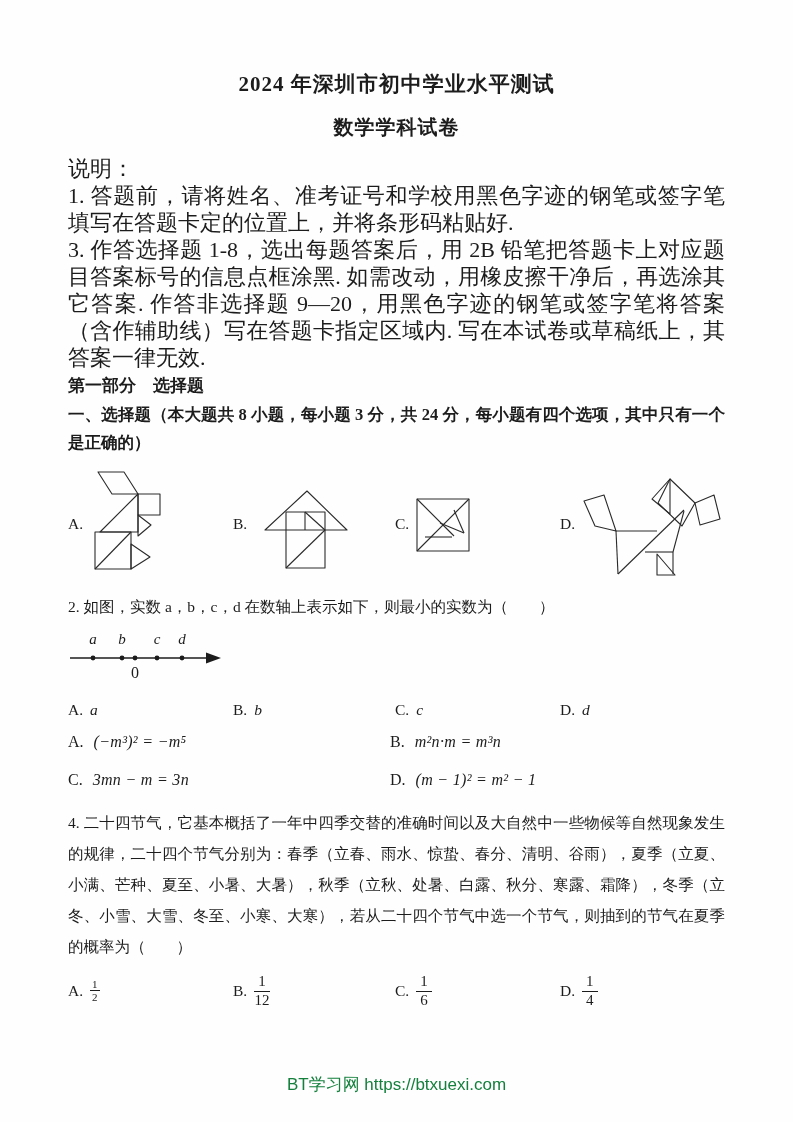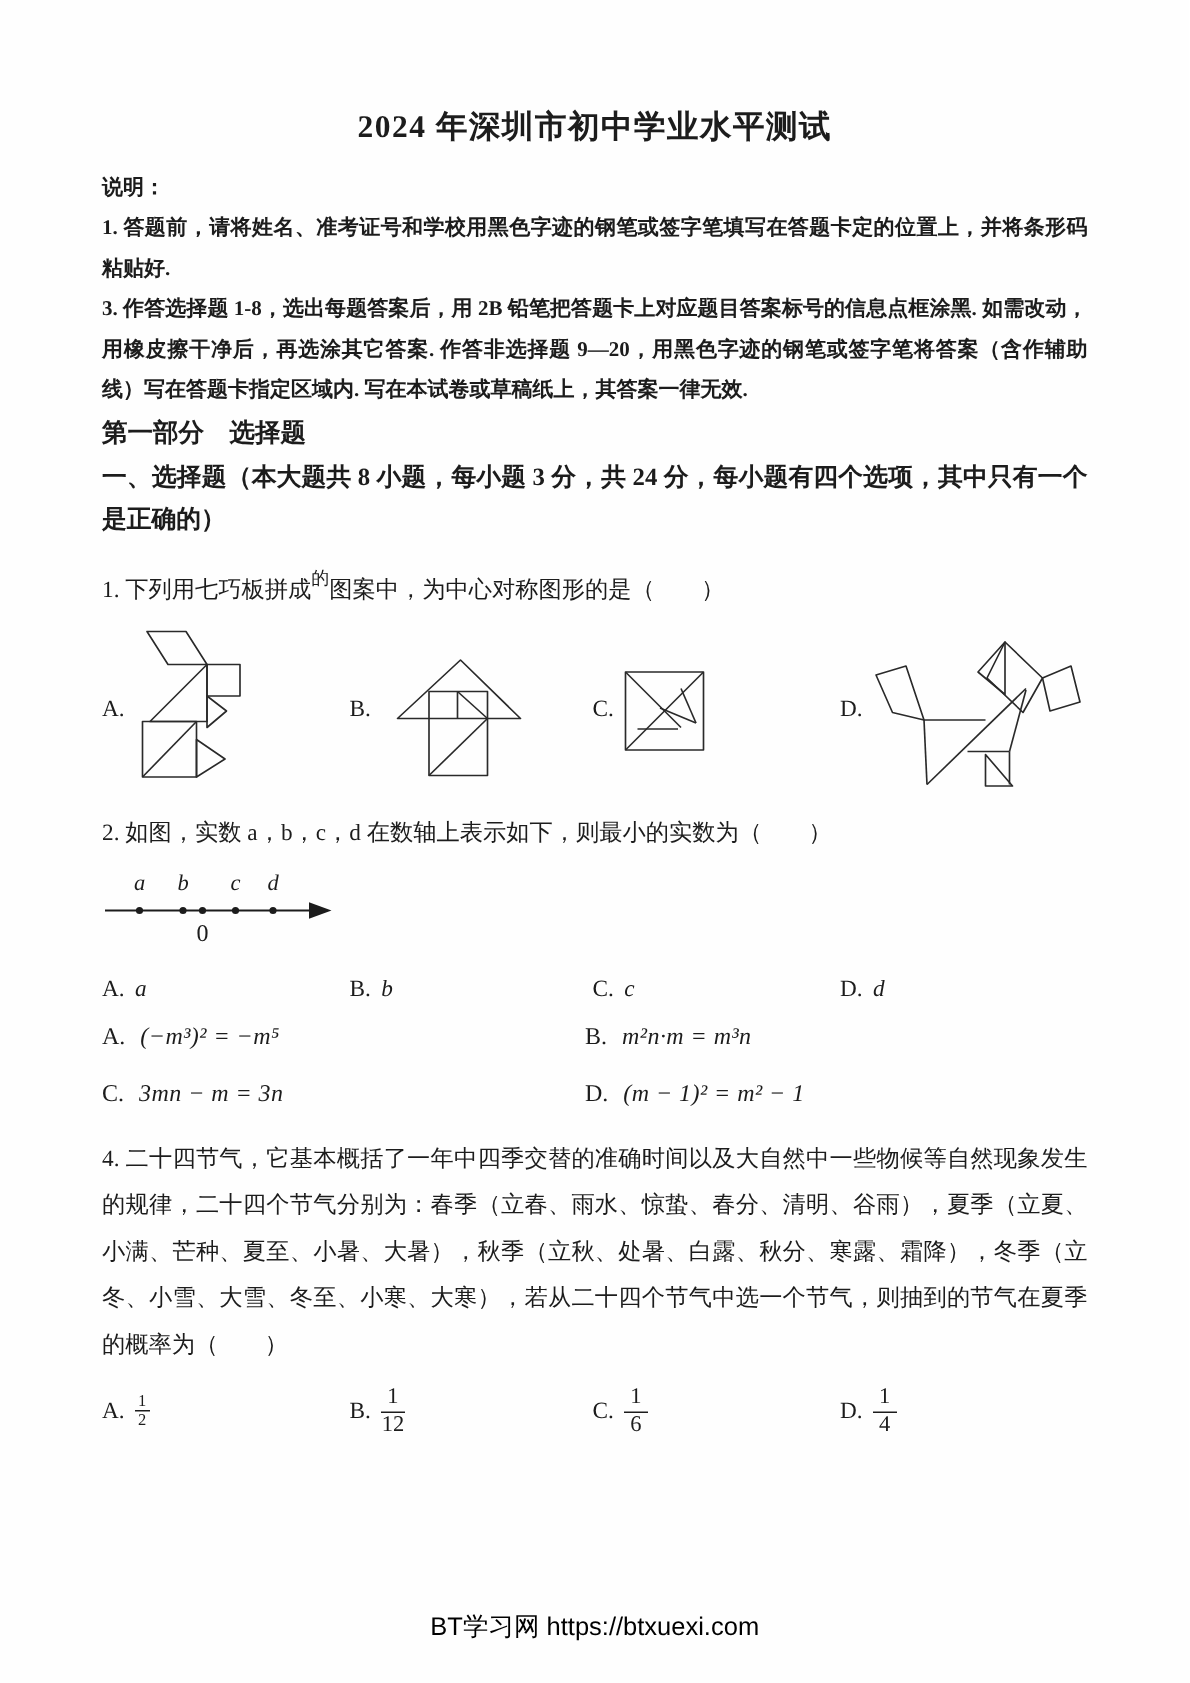--- a/index.html
+++ b/index.html
@@ -4,21 +4,21 @@
 <style>
   html,body { margin:0; padding:0; background:#ffffff; }
   .page {
     position:relative; width:793px; height:1122px; margin:0 auto;
     background:#fefefe; overflow:hidden; box-sizing:border-box;
     padding:0 68px; color:#1c1c1c;
     font-family:"Liberation Serif","DejaVu Serif",serif;
   }
   .title { margin:0; padding-top:70px; text-align:center; font-size:21px; font-weight:700; letter-spacing:1px; }
   .subtitle { margin:16px 0 0; text-align:center; font-size:20px; font-weight:700; letter-spacing:1px; }
-  .instructions { margin-top:14px; font-weight:700; font-size:14px; line-height:27px; }
+  .instructions { margin-top:14px; font-weight:400; font-size:22px; line-height:27px; }
   .instructions p { margin:0; text-align:justify; }
   .part-heading { margin-top:3px; text-align:left; font-size:17px; font-weight:700; }
   .section-intro { margin-top:4px; font-weight:700; font-size:16.5px; line-height:28px; text-align:justify; }
   .stem { margin:0; font-size:15.5px; line-height:24px; }
   .q1 .stem { margin-top:16px; }
   .stem sup { font-size:12px; position:relative; top:-3px; }
   .fig-row { margin-top:8px; display:grid; grid-template-columns:165px 162px 165px auto; align-items:center; min-height:118px; }
   .fig { display:flex; align-items:center; gap:5px; }
   .opt-label { font-size:15.5px; }
   svg.lineart { display:block; }
@@ -35,40 +35,40 @@
   .options-2x2 .opt { display:flex; align-items:center; gap:10px; }
   .math { font-style:italic; letter-spacing:0.3px; }
   .q4 .stem { margin-top:18px; line-height:31px; text-align:justify; }
   .q4-options { margin-top:12px; }
   .frac { display:inline-block; text-align:center; vertical-align:middle; line-height:1.05; font-size:15px; }
   .frac .num { display:block; border-bottom:1.2px solid #1c1c1c; padding:0 4px 1px; }
   .frac .den { display:block; padding-top:1px; }
   .frac-small { font-size:11px; }
   .frac-small .num { padding:0 2px 0; }
   .footer { position:absolute; left:0; right:0; bottom:26px; text-align:center;
-    color:#000000; font-size:17px; font-family:"Liberation Sans","DejaVu Sans",sans-serif; }
+    color:#15803d; font-size:17px; font-family:"Liberation Sans","DejaVu Sans",sans-serif; }
 </style>
 </head>
 <body>
 
 <div class="page">
 
   <h1 class="title">2024 年深圳市初中学业水平测试</h1>
+  <h2 class="subtitle">数学学科试卷</h2>
 
   <div class="instructions">
     <p>说明：</p>
     <p>1. 答题前，请将姓名、准考证号和学校用黑色字迹的钢笔或签字笔填写在答题卡定的位置上，并将条形码粘贴好.</p>
     <p>3. 作答选择题 1-8，选出每题答案后，用 2B 铅笔把答题卡上对应题目答案标号的信息点框涂黑. 如需改动，用橡皮擦干净后，再选涂其它答案. 作答非选择题 9—20，用黑色字迹的钢笔或签字笔将答案（含作辅助线）写在答题卡指定区域内. 写在本试卷或草稿纸上，其答案一律无效.</p>
   </div>
 
   <div class="part-heading">第一部分　选择题</div>
   <div class="section-intro">一、选择题（本大题共 8 小题，每小题 3 分，共 24 分，每小题有四个选项，其中只有一个是正确的）</div>
 
   <div class="q q1">
-    <p class="stem"><span>1. 下列用七巧板拼成</span><sup>的</sup><span>图案中，为中心对称图形的是（　　）</span></p>
     <div class="fig-row">
       <div class="fig">
         <span class="opt-label">A.</span>
         <svg class="lineart" width="105" height="112" viewBox="0 0 105 112" fill="none" stroke="#2a2a2a" stroke-width="1.1" stroke-linejoin="round">
           <polygon points="10,4 36,4 50,26 24,26"></polygon>
           <polygon points="50,26 72,26 72,47 50,47"></polygon>
           <polygon points="50,26 12,64 50,64"></polygon>
           <polygon points="7,64 43,64 43,101 7,101"></polygon>
           <line x1="7" y1="101" x2="43" y2="64"></line>
           <polygon points="50,47 63,57 50,68"></polygon>

